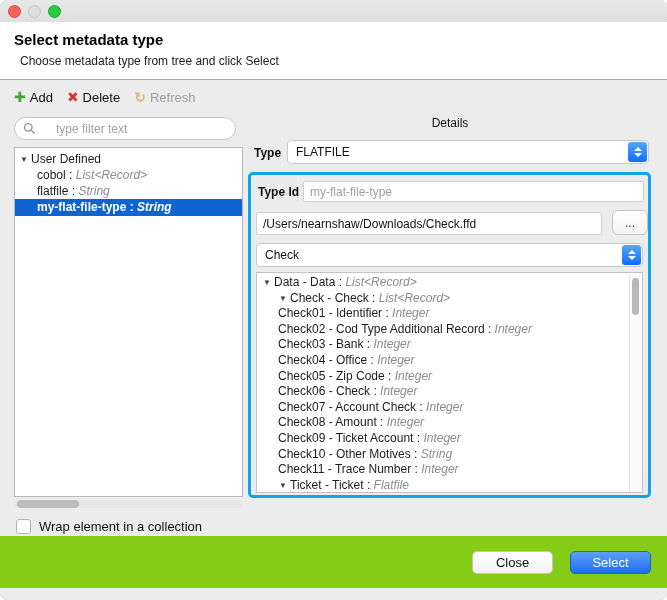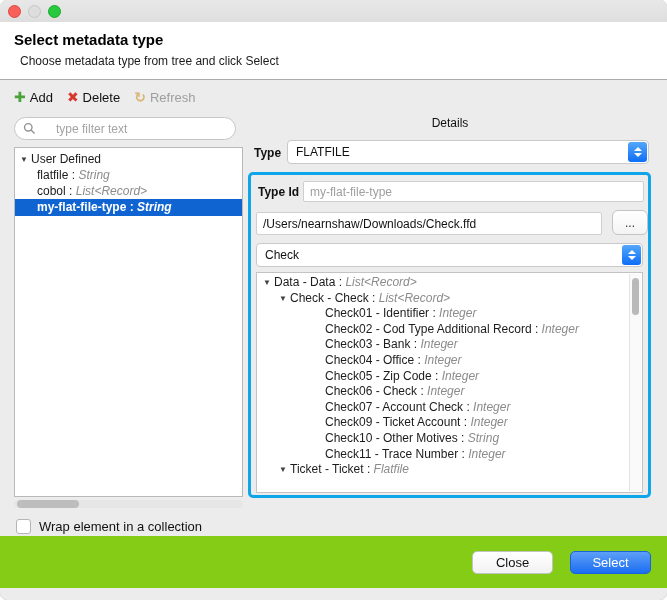--- a/index.html
+++ b/index.html
@@ -83,21 +83,21 @@
   .btn-browse { position:absolute; left:361px; top:35px; width:36px; height:25px;
     background:linear-gradient(#ffffff,#f4f4f4); border:1px solid #c4c4c4; border-radius:6px;
     font-size:12px; color:#333; font-family:inherit; }
   .combo-record { left:5px; top:68px; width:387px; height:24px; }
 
   
   .rtree { position:absolute; left:5px; top:97px; width:387px; height:221px;
     background:#fff; border:1px solid #c3c3c3; overflow:hidden; padding-top:2px; }
   .rrow { height:15.6px; line-height:15.6px; font-size:12px; color:#1c1c1c; white-space:nowrap; padding-left:6px; }
   .rrow.lvl1 { padding-left:22px; }
-  .rrow.lvl2 { padding-left:68px; }
+  .rrow.lvl2 { padding-left:21px; }
 
   .vscroll { position:absolute; right:1px; top:1px; bottom:1px; width:12px;
     background:#fafafa; border-left:1px solid #e4e4e4; border-radius:0 2px 2px 0; }
   .vscroll .thumb { position:absolute; left:2px; top:4px; width:7px; height:37px; border-radius:4px; background:#b9b9b9; }
 
   
   .wrap-row { position:absolute; left:16px; top:519px; display:flex; align-items:center; gap:8px; }
   .wrap-row input[type=checkbox] { appearance:none; -webkit-appearance:none; width:15px; height:15px;
     background:#fff; border:1px solid #b5b5b5; border-radius:3px; margin:0; }
   .wrap-row label { font-size:13px; color:#111; }
@@ -148,24 +148,24 @@
       <line x1="10.2" y1="10.2" x2="14.2" y2="14.2" stroke="#8e8e8e" stroke-width="1.6"></line>
     </svg>
     <input type="text" placeholder="type filter text" style="">
   </div>
 
   <div class="ltree">
     <div class="lrow">
       <span class="tri">▼</span><span class="nm">User Defined</span><span class="sep"></span><span class="typ"></span>
     </div>
     <div class="lrow lvl1">
+      <span class="nm">cobol</span><span class="sep"> : </span><span class="typ">List&lt;Record&gt;</span>
+    </div>
+    <div class="lrow lvl1">
       <span class="nm">flatfile</span><span class="sep"> : </span><span class="typ">String</span>
-    </div>
-    <div class="lrow lvl1">
-      <span class="nm">cobol</span><span class="sep"> : </span><span class="typ">List&lt;Record&gt;</span>
     </div>
     <div class="lrow lvl1 sel">
       <span class="nm">my-flat-file-type</span><span class="sep"> : </span><span class="typ">String</span>
     </div>
   </div>
   <div class="hscroll">
     <div class="thumb"></div>
   </div>
 
   <div class="details-label">Details</div>
@@ -214,20 +214,23 @@
       <div class="rrow lvl2">
         <span class="nm">Check05 - Zip Code</span><span class="sep"> : </span><span class="typ">Integer</span>
       </div>
       <div class="rrow lvl2">
         <span class="nm">Check06 - Check</span><span class="sep"> : </span><span class="typ">Integer</span>
       </div>
       <div class="rrow lvl2">
         <span class="nm">Check07 - Account Check</span><span class="sep"> : </span><span class="typ">Integer</span>
       </div>
       <div class="rrow lvl2">
+        <span class="nm">Check08 - Amount</span><span class="sep"> : </span><span class="typ">Integer</span>
+      </div>
+      <div class="rrow lvl2">
         <span class="nm">Check09 - Ticket Account</span><span class="sep"> : </span><span class="typ">Integer</span>
       </div>
       <div class="rrow lvl2">
         <span class="nm">Check10 - Other Motives</span><span class="sep"> : </span><span class="typ">String</span>
       </div>
       <div class="rrow lvl2">
         <span class="nm">Check11 - Trace Number</span><span class="sep"> : </span><span class="typ">Integer</span>
       </div>
       <div class="rrow lvl1">
         <span class="tri">▼</span><span class="nm">Ticket - Ticket</span><span class="sep"> : </span><span class="typ">Flatfile</span>

